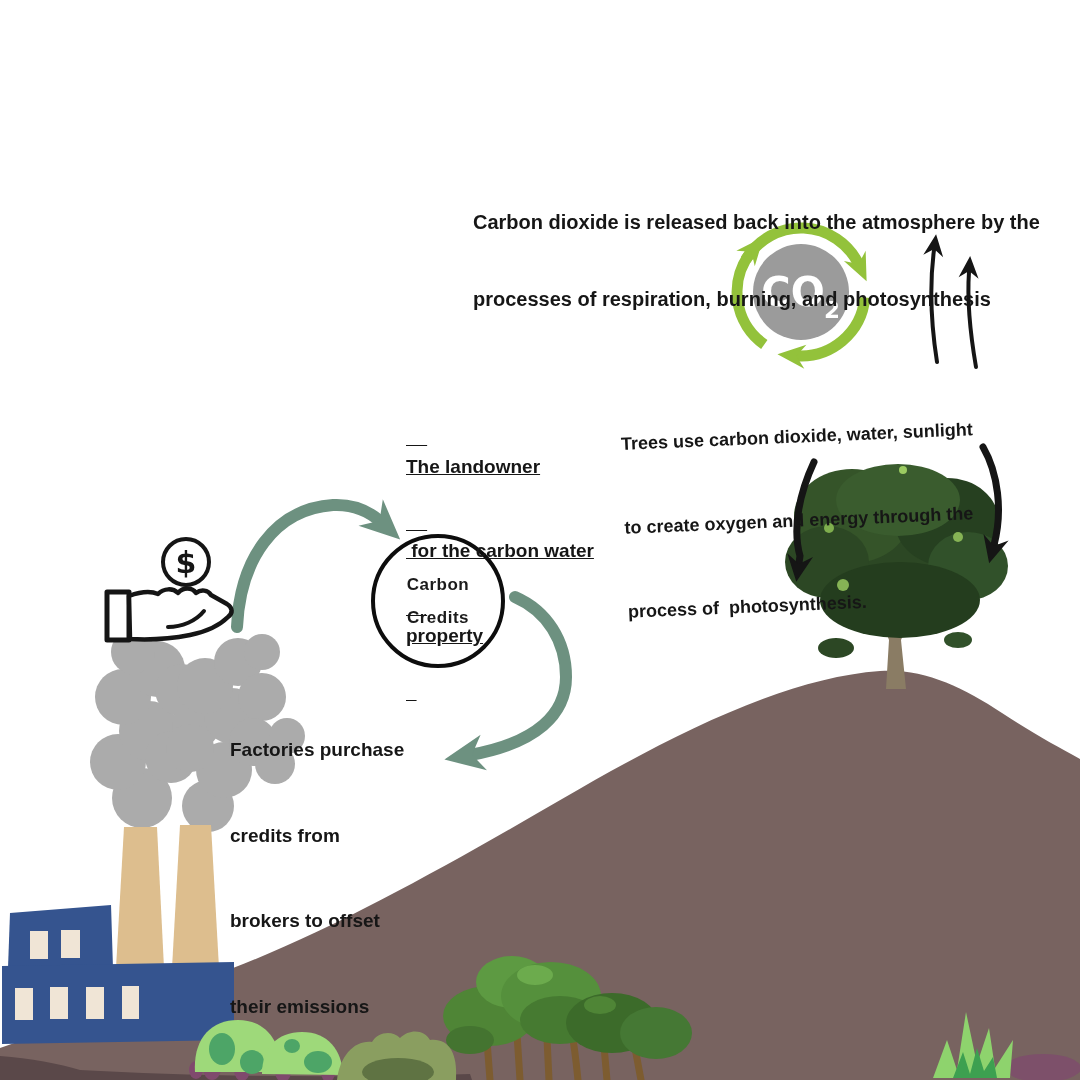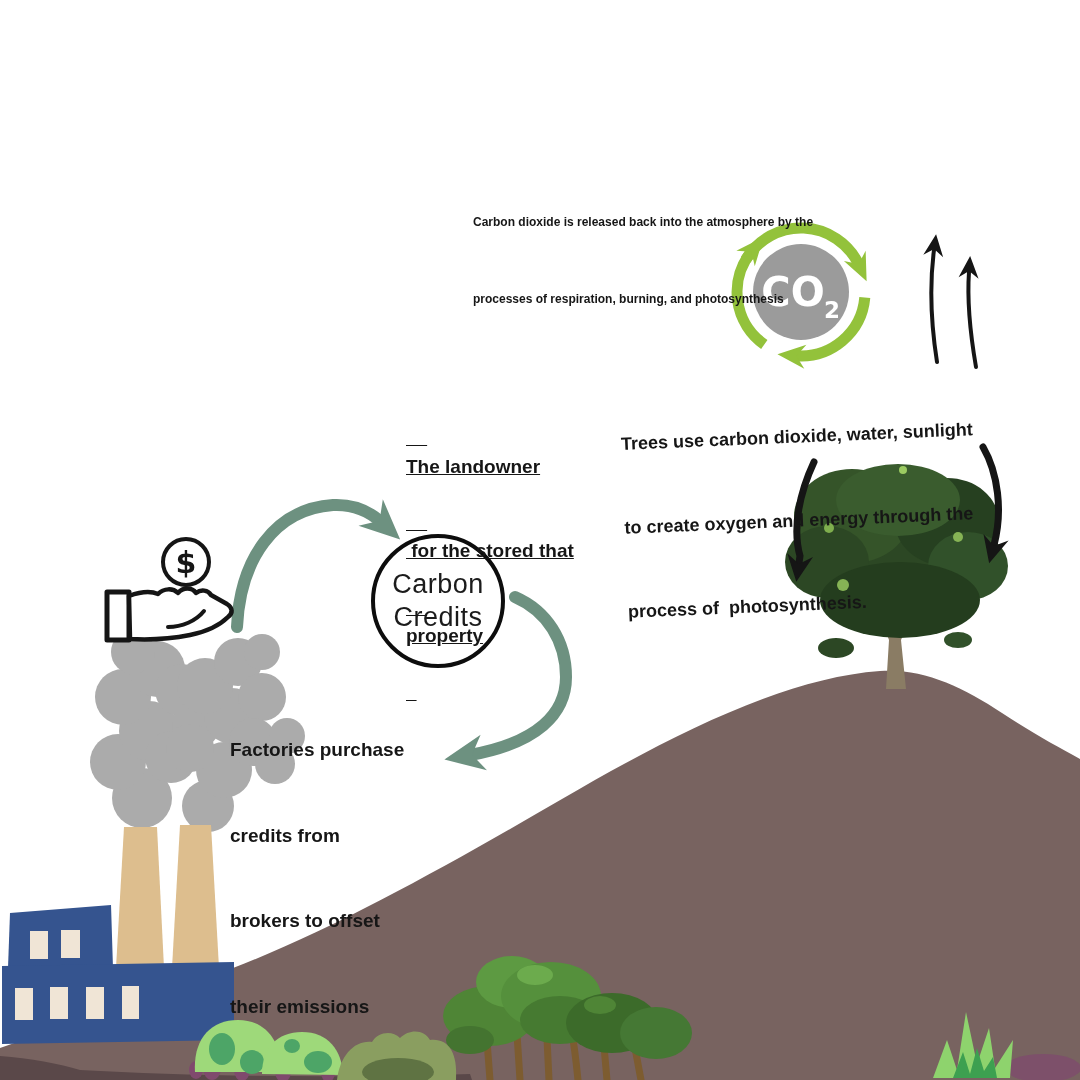--- a/index.html
+++ b/index.html
@@ -3,30 +3,30 @@
 <meta charset="utf-8">
 <style>
   html,body { margin:0; padding:0; background:#fff; }
   .stage {
     position:relative; width:1080px; height:1080px; background:#ffffff;
     overflow:hidden; font-family:"Liberation Sans", sans-serif;
   }
   .scene-svg { position:absolute; left:0; top:0; z-index:1; }
   .txt { position:absolute; z-index:3; color:#161616; font-weight:700; white-space:pre; }
   .txt div { white-space:pre; }
-  #atmosphere     { left:473px; top:159px; font-size:12px; line-height:25.5px; }
+  #atmosphere     { left:473px; top:159px; font-size:20px; line-height:25.5px; }
   #photosynthesis { left:618px; top:374px; font-size:18px; line-height:28px;
                     transform:rotate(-2.4deg); transform-origin:left top; }
   #landowner      { left:406px; top:396px; font-size:19px; line-height:28.3px;text-decoration:underline; }
   #factories      { left:230px; top:679px; font-size:19px; line-height:28.5px; }
   #credits-circle {
     position:absolute; z-index:2; left:371px; top:534px; width:126px; height:126px;
     border:4px solid #0d0d0d; border-radius:50%; background:#ffffff;
     display:flex; flex-direction:column; align-items:center; justify-content:center;
-    font-size:27px; line-height:33px; color:#1b1b1b; font-weight:400; letter-spacing:.5px;
+    font-size:17px; line-height:33px; color:#1b1b1b; font-weight:700; letter-spacing:.5px;
   }
 </style>
 </head>
 <body>
 
 <div class="stage">
 
   <svg class="scene-svg" width="1080" height="1080" viewBox="0 0 1080 1080">
     <defs>
       <marker id="m-green" markerUnits="userSpaceOnUse" markerWidth="46" markerHeight="46" refX="16" refY="23" orient="auto">
@@ -190,21 +190,21 @@
   </div>
 
   <div class="txt" id="photosynthesis">
     <div>Trees use carbon dioxide, water, sunlight</div>
     <div>to create oxygen and energy through the</div>
     <div>process of  photosynthesis.</div>
   </div>
 
   <div class="txt" id="landowner">
     <div>The landowner</div>
-    <div> for the stored that</div>
+    <div> for the carbon water</div>
     <div>property</div>
   </div>
 
   <div class="txt" id="factories">
     <div>Factories purchase</div>
     <div>credits from</div>
     <div>brokers to offset</div>
     <div>their emissions</div>
   </div>
 

